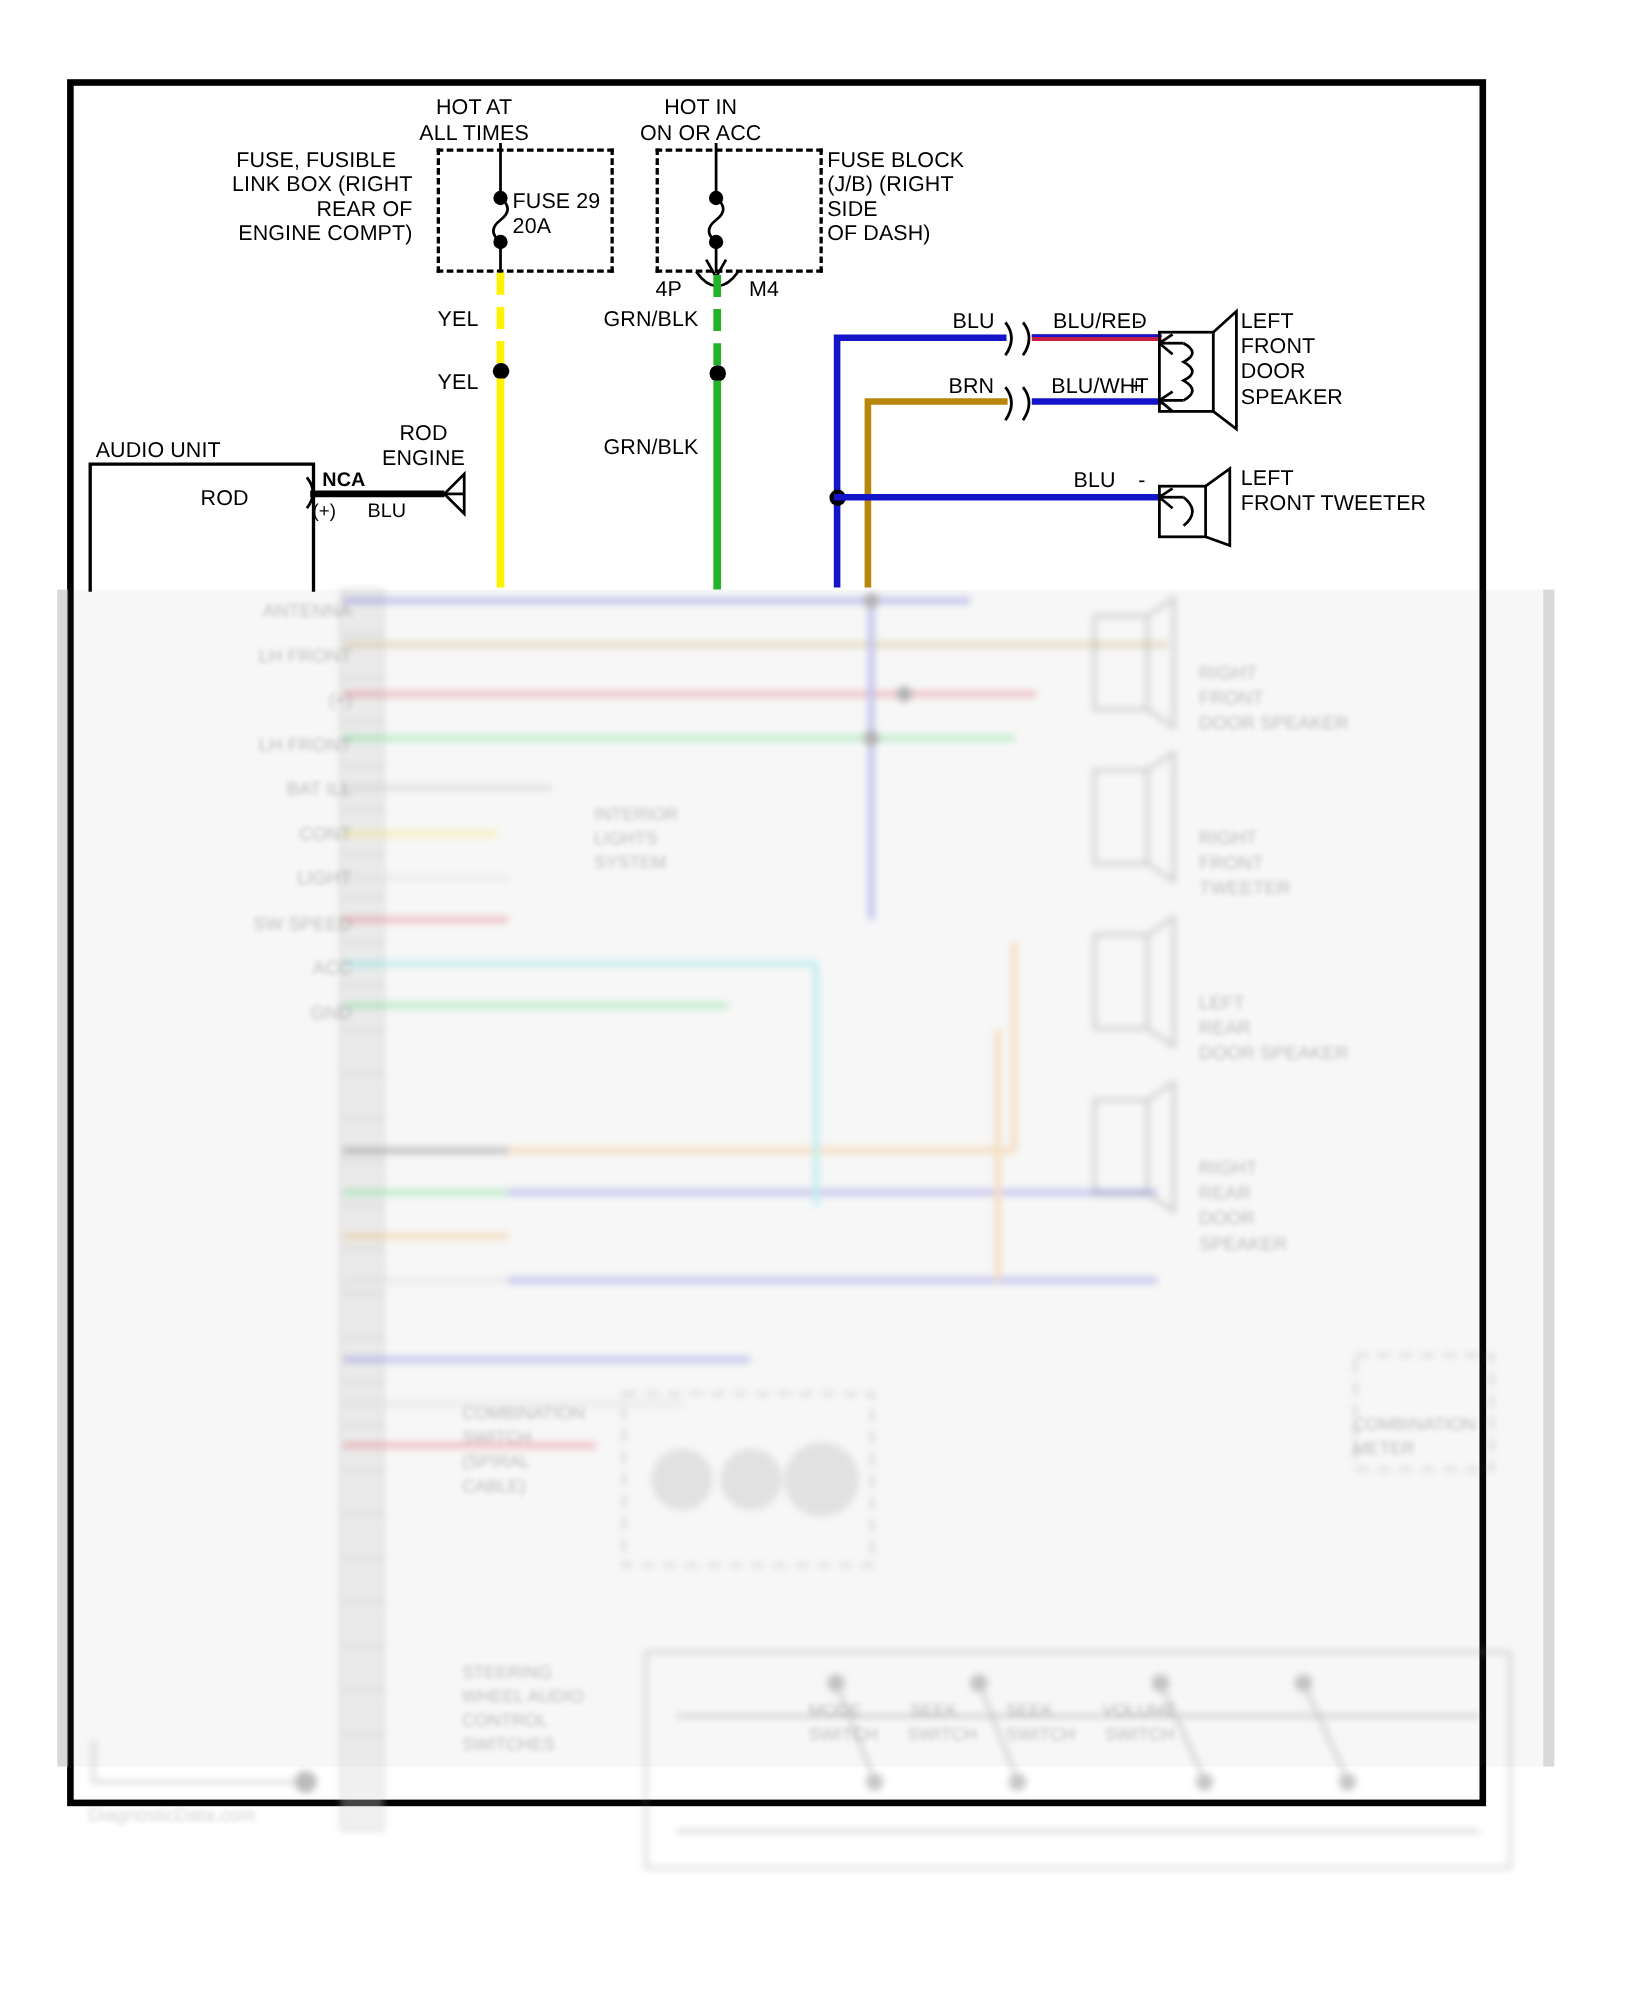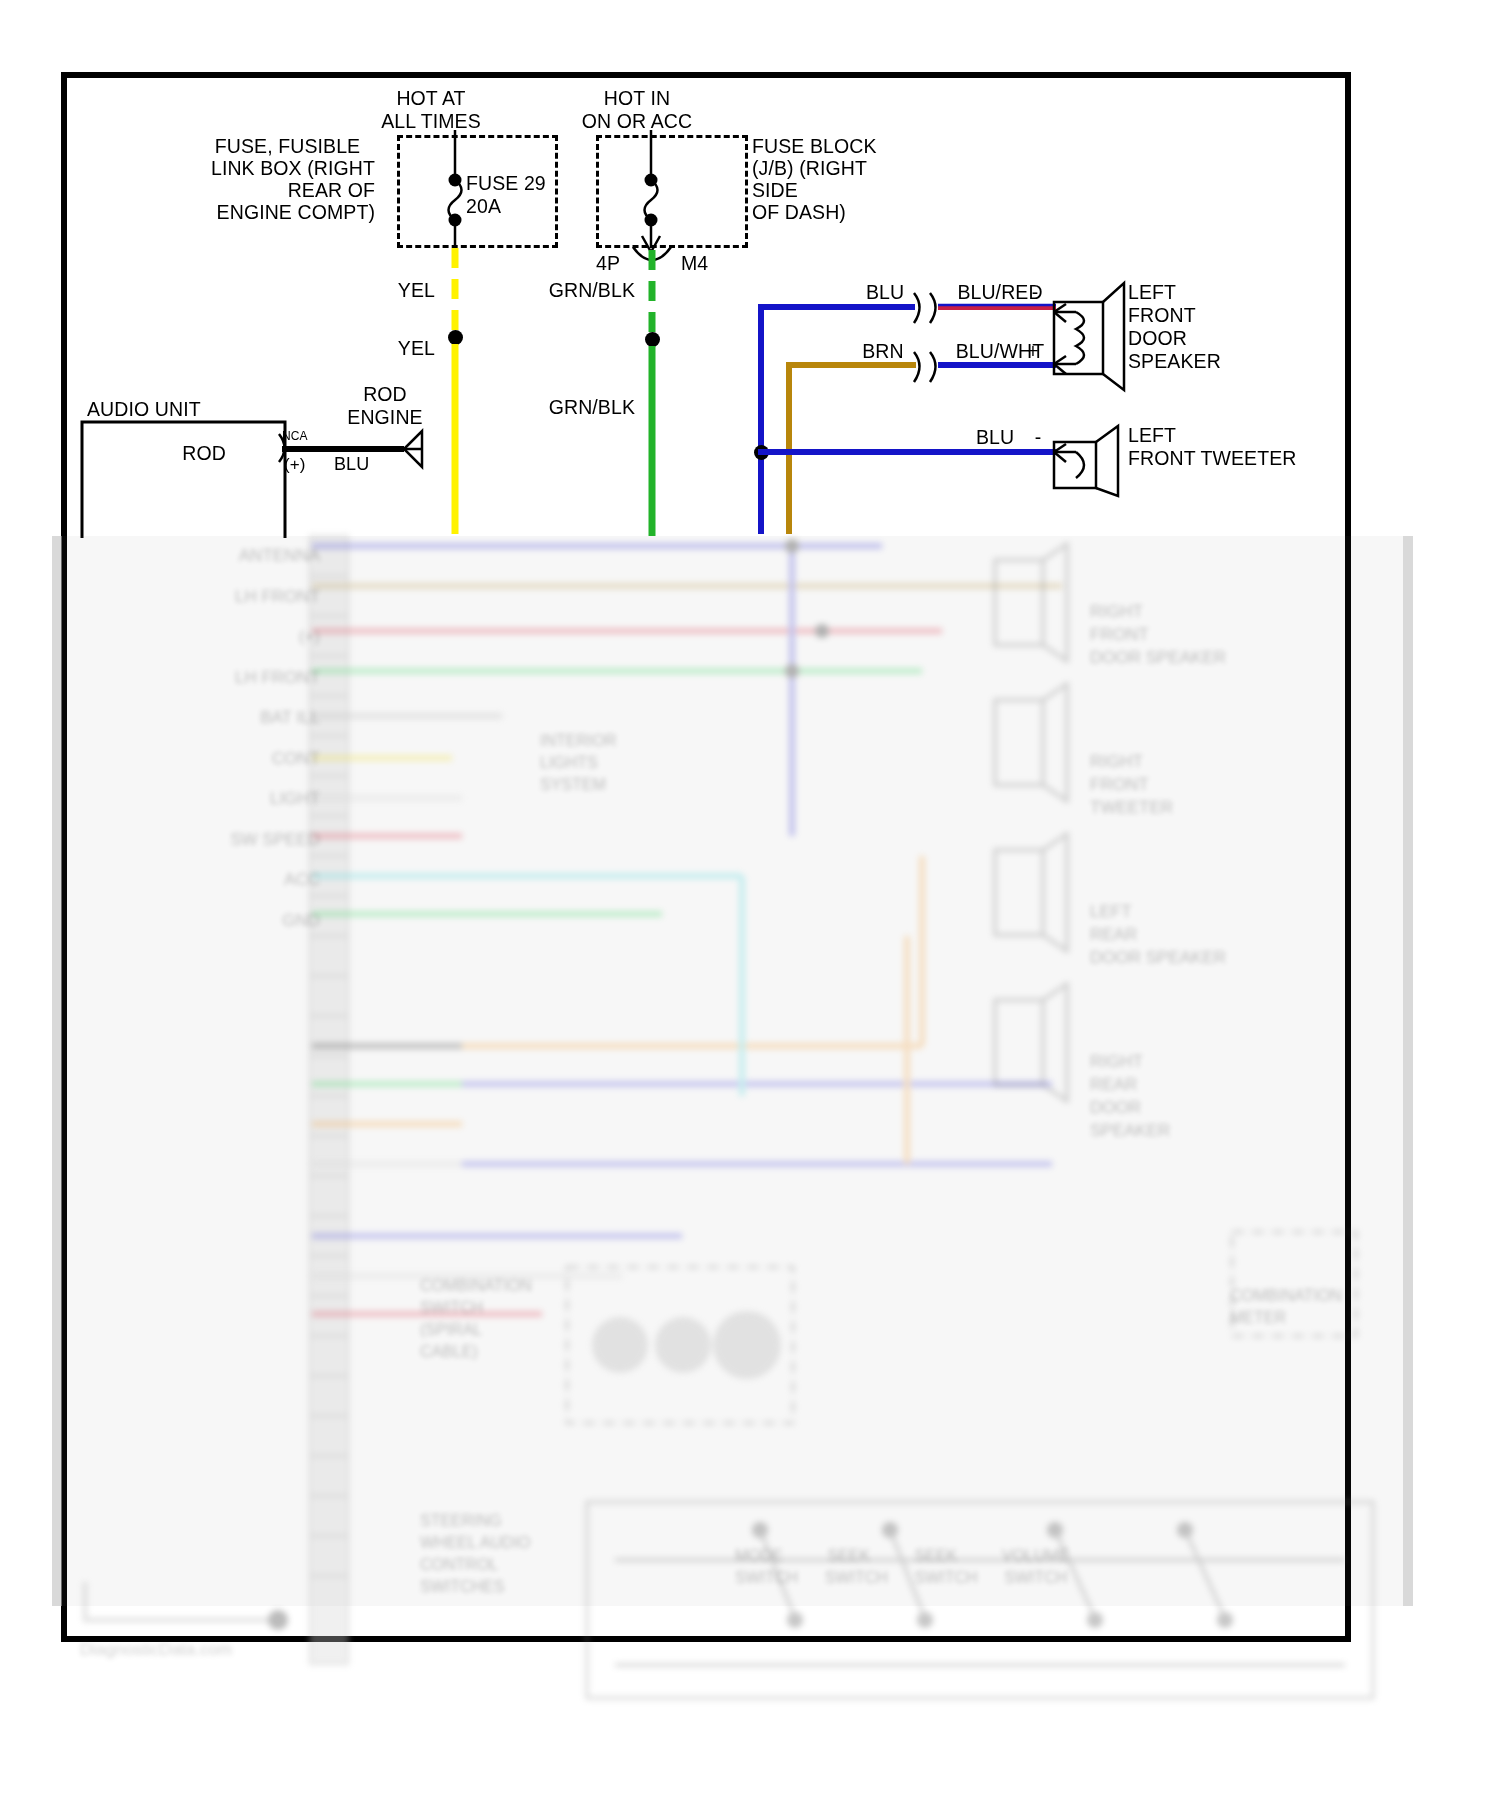--- a/index.html
+++ b/index.html
@@ -148,21 +148,21 @@
 
   <div class="txt c" style="left:330px;top:383px;width:110px;">ROD</div>
   <div class="txt c" style="left:315px;top:406px;width:140px;">ENGINE</div>
 
   <svg class="wire" style="left:274px;top:428px;" width="160" height="62">
     <path d="M5 6 q 11 14 0 28" class="nofill" stroke="#000" stroke-width="2.5"></path>
     <line x1="8" y1="21" x2="130" y2="21" stroke="#000" stroke-width="6"></line>
     <path d="M130 21 L148 3 L148 39 Z" class="nofill" stroke="#000" stroke-width="2.5"></path>
     <line x1="130" y1="21" x2="148" y2="21" stroke="#000" stroke-width="2.5"></line>
   </svg>
-  <div class="txt" style="left:282px;top:425px;font-size:12px;">NCA</div>
+  <div class="txt" style="left:293px;top:425px;font-size:18px;font-weight:bold;">NCA</div>
   <div class="txt" style="left:284px;top:453px;font-size:17px;">(+)</div>
   <div class="txt" style="left:334px;top:453px;font-size:18px;">BLU</div>
 
   <svg class="wire" style="left:755px;top:300px;" width="160" height="240">
     <path d="M6 234 L6 7 L160 7" class="nofill" stroke="#1414C8" stroke-width="6"></path>
   </svg>
   <div class="txt c" style="left:850px;top:281px;width:70px;">BLU</div>
 
   <svg class="wire" style="left:908px;top:291px;" width="38" height="34">
     <path d="M6 2 q 11 14 0 30" class="nofill" stroke="#000" stroke-width="2.5"></path>

